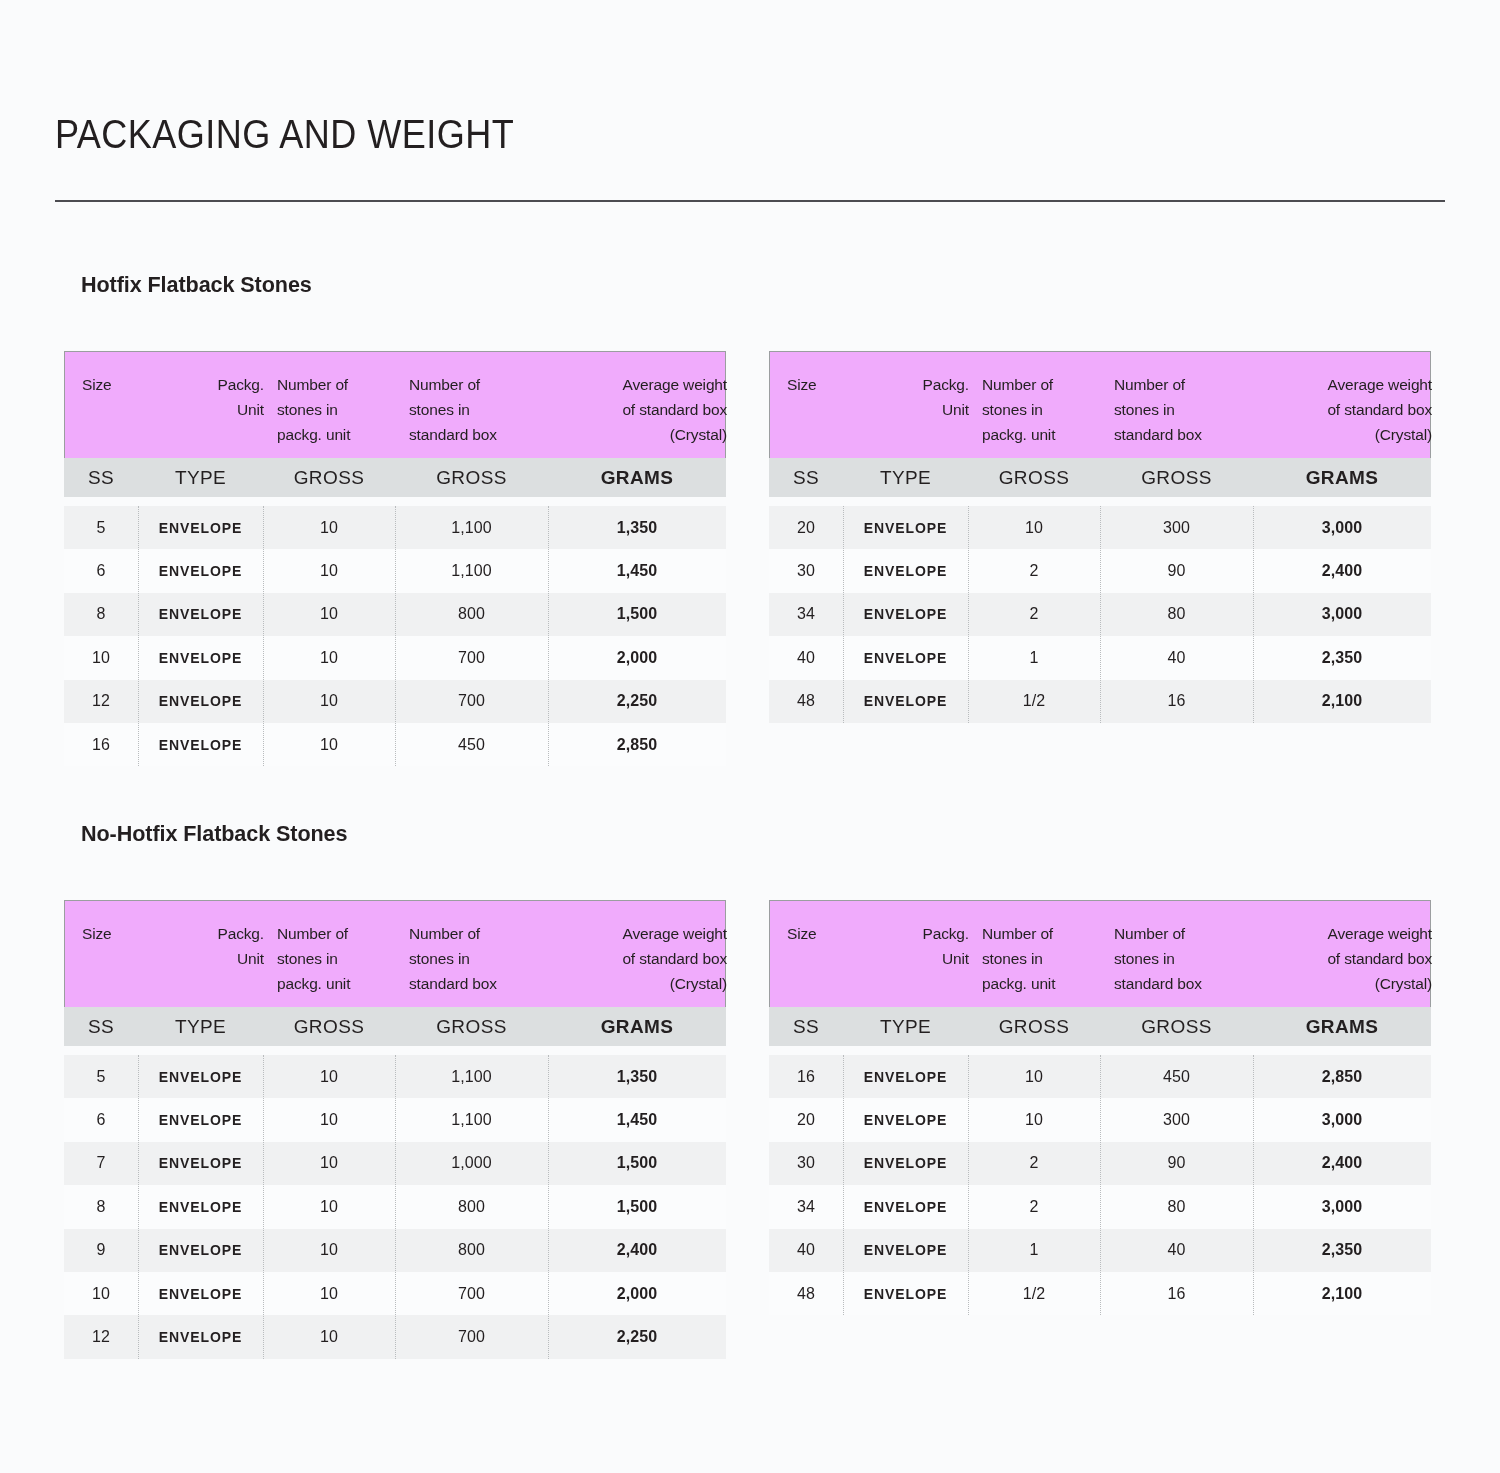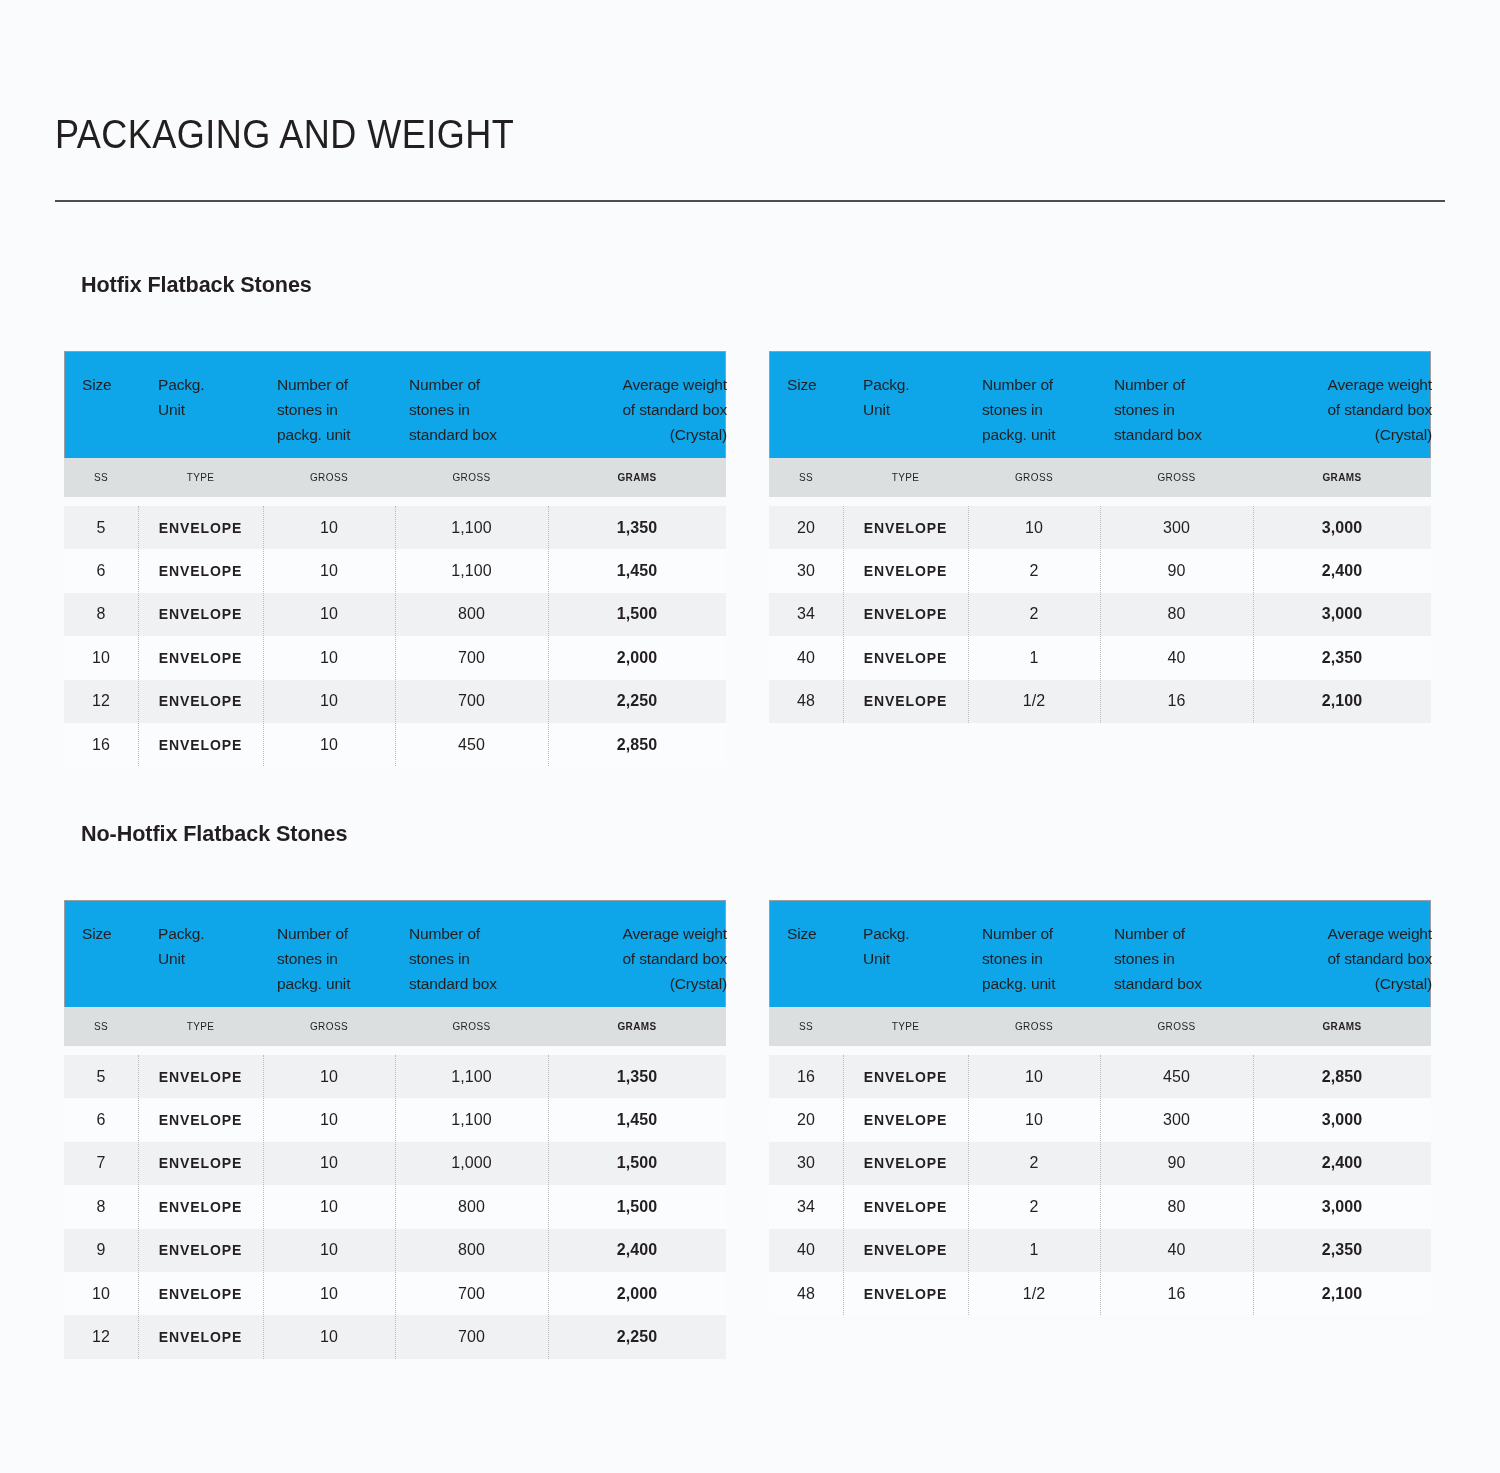--- a/index.html
+++ b/index.html
@@ -80,21 +80,21 @@
     position: absolute;
     top: 79px;
     width: 662px;
   }
   .tbl.left  { left: 64px; }
   .tbl.right { left: 769px; }
 
   .tbl-head {
     border: 1px solid #9b9ea0;
     border-bottom: none;
-    background: #0ea5e9;
+    background: #f0abfc;
     height: 107px;
     display: flex;
     position: relative;
     z-index: 2;
   }
   .tbl-head .hcell {
     padding-top: 20px;
     font-size: 15.5px;
     line-height: 1.62;
     font-weight: 400;
@@ -104,21 +104,21 @@
   }
   .tbl-head .hcell span { display: block; }
 
   .tbl-sub {
     background: #dcdfe0;
     height: 39px;
     display: flex;
     align-items: center;
   }
   .tbl-sub .scell {
-    font-size: 10px;
+    font-size: 19px;
     letter-spacing: 0.4px;
     text-align: center;
     color: #231f20;
   }
 
   .tbl-body {
     position: relative;
     margin-top: 9px;
   }
   .row {
@@ -146,21 +146,21 @@
 
   
   .c0 { width: 74px; flex: 0 0 74px; }
   .c1 { width: 125px; flex: 0 0 125px; }
   .c2 { width: 132px; flex: 0 0 132px; }
   .c3 { width: 153px; flex: 0 0 153px; }
   .c4 { width: 178px; flex: 0 0 178px; font-weight: bold; }
 
   
   .tbl-head .c0 { padding-left: 17px; }
-  .tbl-head .c1 { padding-left: 19px; }
+  .tbl-head .c1 { padding-left: 19px; text-align: right; }
   .tbl-head .c2 { padding-left: 13px; }
   .tbl-head .c3 { padding-left: 13px; }
   .tbl-head .c4 { padding-left: 15px; text-align: right; }
 
   
   .vlines {
     position: absolute;
     top: 0; left: 0;
     width: 100%; height: 100%;
     pointer-events: none;

